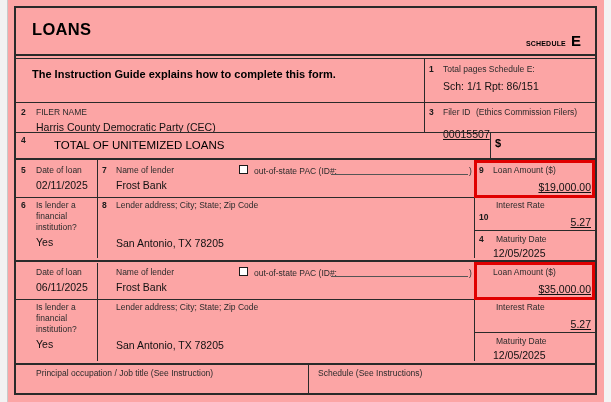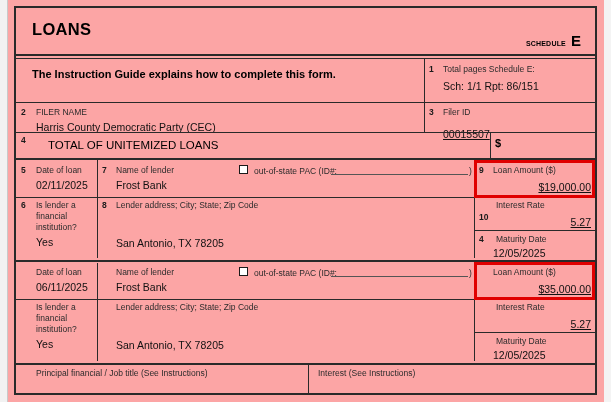--- a/index.html
+++ b/index.html
@@ -112,21 +112,21 @@
   .instruction {
     position: absolute;
     left: 16px;
     top: 60px;
     font-size: 11px;
     font-weight: bold;
   }
 
   .total-label {
     position: absolute;
-    left: 32px;
+    left: 38px;
     top: 131px;
     font-size: 11.5px;
   }
   .dollar {
     position: absolute;
     left: 479px;
     top: 129px;
     font-size: 11px;
     font-weight: bold;
   }
@@ -190,20 +190,21 @@
 
     <div class="hline" style="left:0; top:94px; width:579px;"></div>
 
     <div class="num" style="left:5px; top:99px;">2</div>
     <div class="lbl" style="left:20px; top:99px;">FILER NAME</div>
     <div class="val" style="left:20px; top:113px;">Harris County Democratic Party (CEC)</div>
 
     <div class="vline" style="left:408px; top:95px; height:30px;"></div>
     <div class="num" style="left:413px; top:99px;">3</div>
     <div class="lbl" style="left:427px; top:99px;text-align:right;">Filer ID</div>
+    <div class="lbl" style="left:460px; top:99px;">(Ethics Commission Filers)</div>
     <div class="val" style="left:427px; top:120px;text-decoration:underline;">00015507</div>
 
     <div class="hline" style="left:0; top:124px; width:579px;"></div>
 
     <div class="num" style="left:5px; top:127px;">4</div>
     <div class="total-label">TOTAL OF UNITEMIZED LOANS</div>
     <div class="vline" style="left:474px; top:125px; height:26px;"></div>
     <div class="dollar">$</div>
     <div class="val" style="left:492px; top:131px;"></div>
 
@@ -289,21 +290,21 @@
     <div class="lbl" style="left:480px; top:294px;">Interest Rate</div>
     <div class="amount" style="left:477px; top:310px; width:98px; text-align:right;">5.27</div>
 
     <div class="hline" style="left:458px; top:324px; width:121px;"></div>
 
     <div class="lbl" style="left:480px; top:328px;">Maturity Date</div>
     <div class="val" style="left:477px; top:341px;">12/05/2025</div>
 
     <div class="hline thick" style="left:0; top:355px; width:579px;"></div>
 
-    <div class="lbl" style="left:20px; top:360px;">Principal financial / Job title (See Instructions)</div>
+    <div class="lbl" style="left:20px; top:360px;">Principal occupation / Job title (See Instruction)</div>
     <div class="val" style="left:20px; top:374px;"></div>
 
     <div class="vline" style="left:292px; top:356px; height:29px;"></div>
-    <div class="lbl" style="left:302px; top:360px;">Interest (See Instructions)</div>
+    <div class="lbl" style="left:302px; top:360px;">Schedule (See Instructions)</div>
     <div class="val" style="left:302px; top:374px;"></div>
 
   </div>
 </div>
 
 </body></html>

